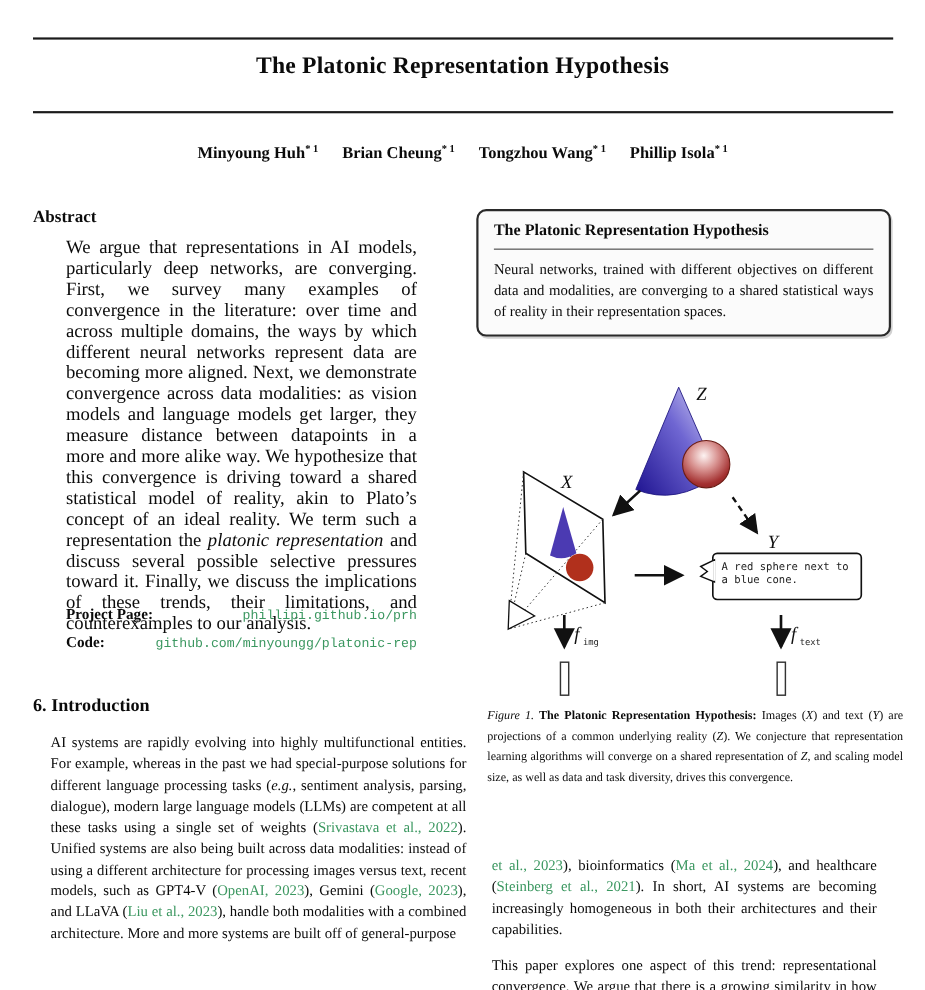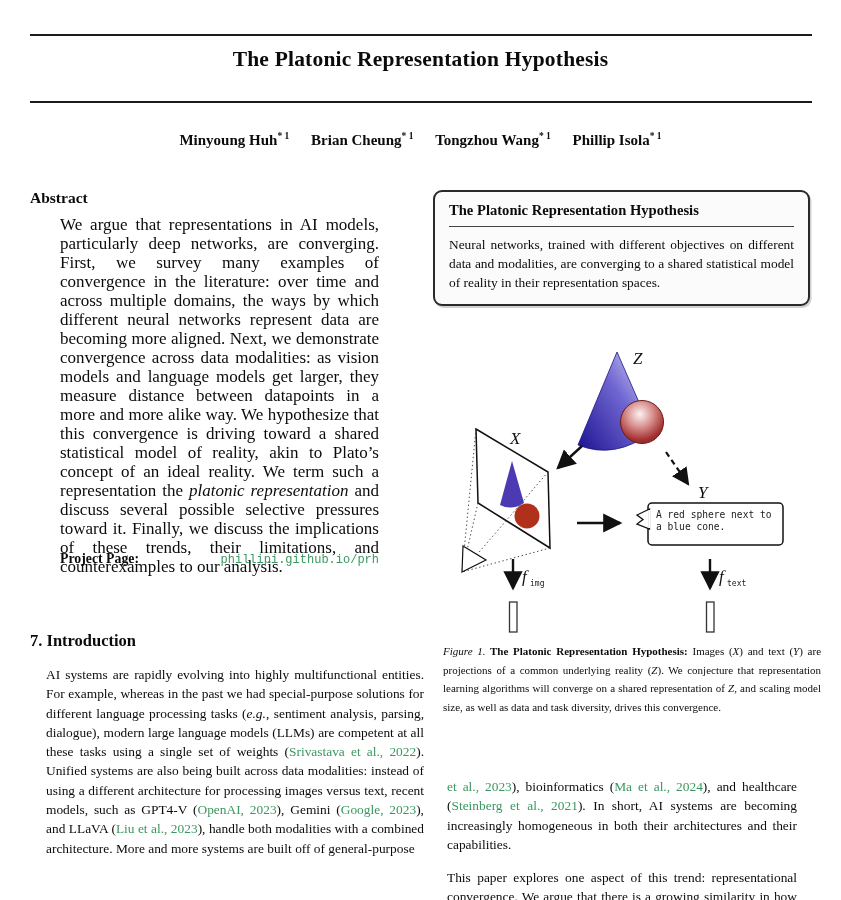--- a/index.html
+++ b/index.html
@@ -65,29 +65,33 @@
   </div>
 
   <div id="abstract-heading" class="abs">Abstract</div>
   <div id="abstract-body" class="abs"><span>We argue that representations in AI models, particularly deep networks, are converging. First, we survey many examples of convergence in the literature: over time and across multiple domains, the ways by which different neural networks represent data are becoming more aligned. Next, we demonstrate convergence across data modalities: as vision models and language models get larger, they measure distance between datapoints in a more and more alike way. We hypothesize that this convergence is driving toward a shared statistical model of reality, akin to Plato’s concept of an ideal reality. We term such a representation the </span><span class="seg-italic">platonic representation</span><span> and discuss several possible selective pressures toward it.  Finally, we discuss the implications of these trends, their limitations, and counterexamples to our analysis.</span></div>
 
   <div id="links" class="abs">
     <div class="linkrow">
       <span class="linklabel">Project Page:</span>
       <a class="linkval">phillipi.github.io/prh</a>
     </div>
+    <div class="linkrow">
+      <span class="linklabel">Code:</span>
+      <a class="linkval">github.com/minyoungg/platonic-rep</a>
+    </div>
   </div>
 
-  <h2 id="intro-heading" class="abs">7. Introduction</h2>
+  <h2 id="intro-heading" class="abs">6. Introduction</h2>
   <div id="intro-body" class="abs"><span>AI systems are rapidly evolving into highly multifunctional entities.  For example, whereas in the past we had special-purpose solutions for different language processing tasks (</span><span class="seg-italic">e.g.</span><span>, sentiment analysis, parsing, dialogue), modern large language models (LLMs) are competent at all these tasks using a single set of weights (</span><span class="seg-green">Srivastava et al., 2022</span><span>). Unified systems are also being built across data modalities: instead of using a different architecture for processing images versus text, recent models, such as GPT4-V (</span><span class="seg-green">OpenAI, 2023</span><span>), Gemini (</span><span class="seg-green">Google, 2023</span><span>), and LLaVA (</span><span class="seg-green">Liu et al., 2023</span><span>), handle both modalities with a combined architecture. More and more systems are built off of general-purpose</span></div>
 
   <div id="hyp-box" class="abs">
     <div id="hyp-title">The Platonic Representation Hypothesis</div>
     <hr>
-    <div id="hyp-body">Neural networks, trained with different objectives on different data and modalities, are converging to a shared statistical model of reality in their representation spaces.</div>
+    <div id="hyp-body">Neural networks, trained with different objectives on different data and modalities, are converging to a shared statistical ways of reality in their representation spaces.</div>
   </div>
 
   <svg id="figure-svg" class="abs" width="400" height="312" viewBox="0 0 400 312">
     <defs>
       <linearGradient id="coneG" x1="95%" y1="15%" x2="5%" y2="95%">
         <stop offset="0%" stop-color="#c9c5f0"></stop>
         <stop offset="40%" stop-color="#6f66d2"></stop>
         <stop offset="100%" stop-color="#251a96"></stop>
       </linearGradient>
       <radialGradient id="sphG" cx="45%" cy="32%" r="75%">

